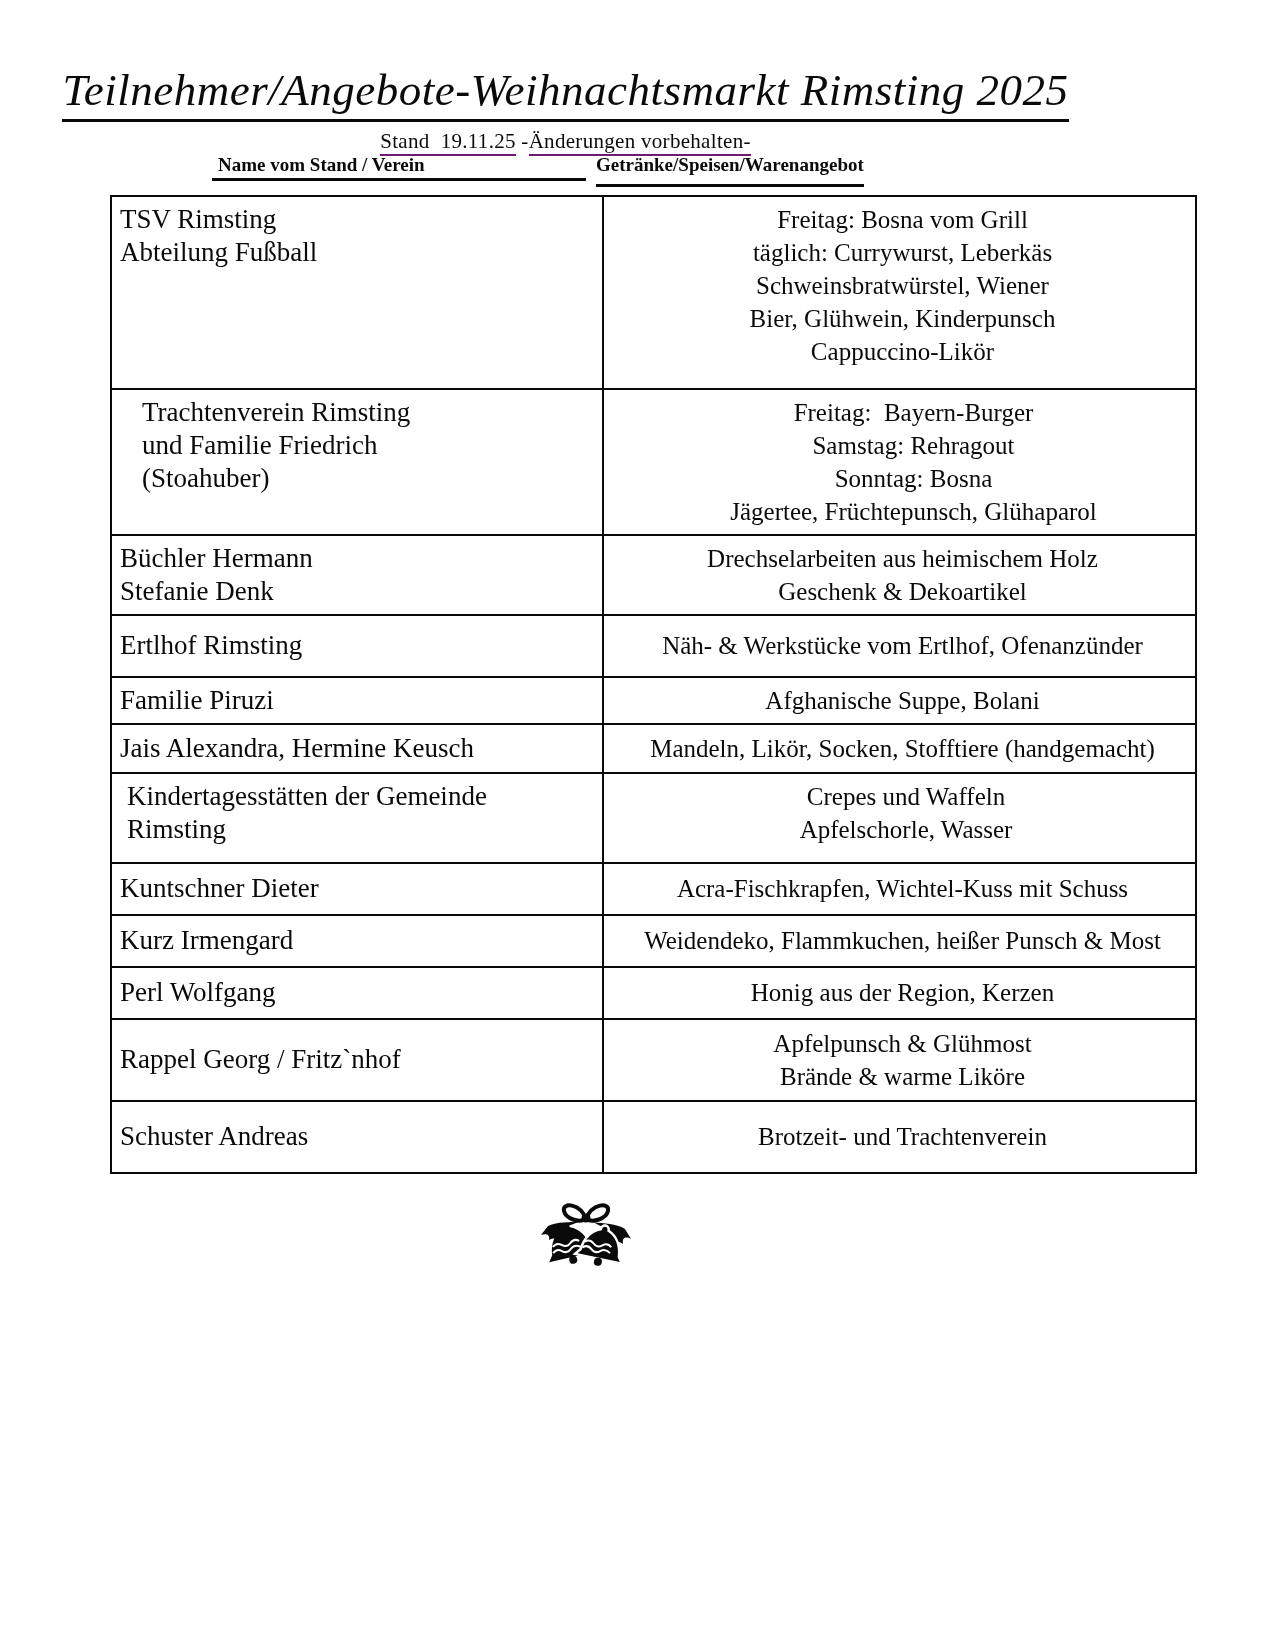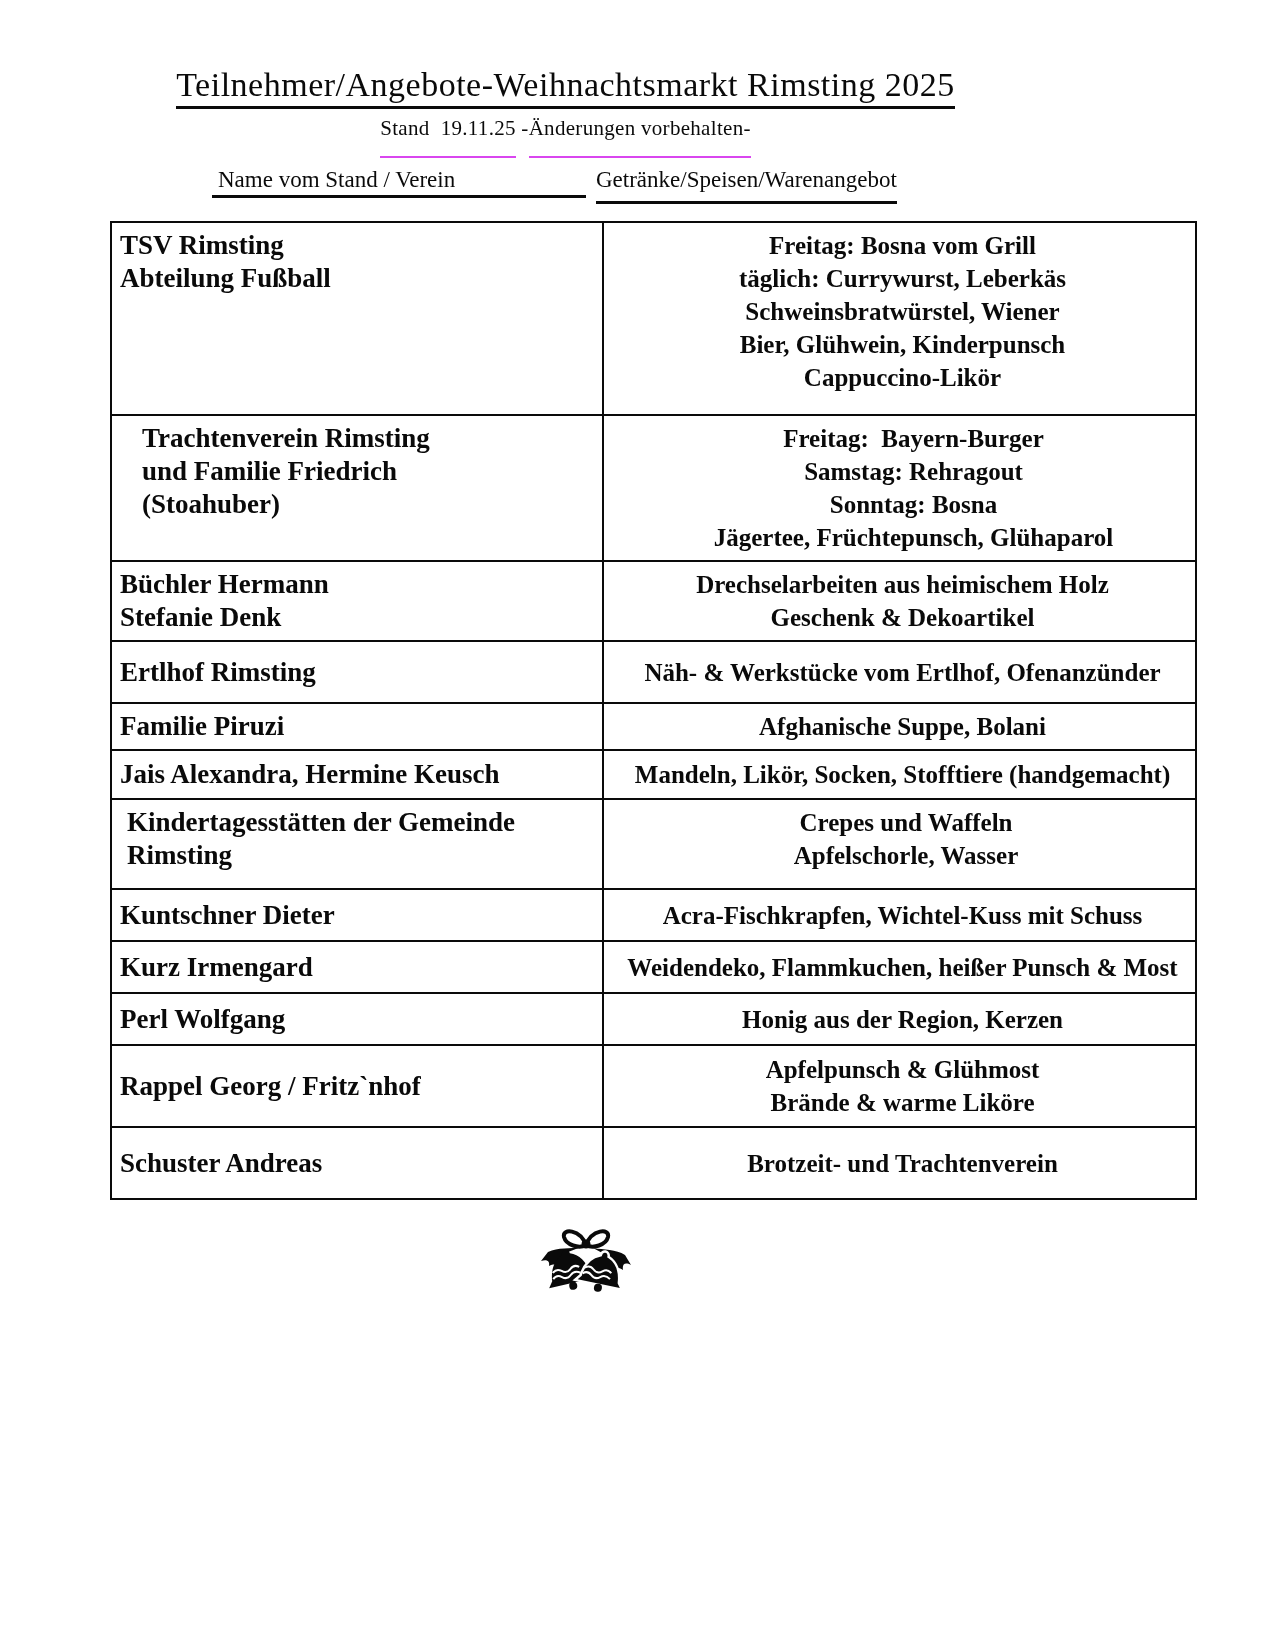--- a/index.html
+++ b/index.html
@@ -20,50 +20,50 @@
   .center-block {
     width: 1275px;
     text-align: center;
     position: relative;
     left: -72px;
     padding-top: 66px;
   }
   .doc-title {
     display: inline-block;
     margin: 0;
-    font-size: 34px;
+    font-size: 45px;
     font-weight: normal;
     letter-spacing: 0.5px;
     line-height: 1.1;
     border-bottom: 3px solid #0a0a0a;
     padding-bottom: 3px;
     white-space: pre;
+    font-style: italic;
   }
   .doc-subtitle {
     margin-top: 7px;
     font-size: 21px;
     letter-spacing: 0.3px;
     white-space: pre;
   }
   .doc-subtitle .u {
-    border-bottom: 2px solid #d946ef;
-    padding-bottom: 16px;
+    border-bottom: 2px solid #701a75;
+    padding-bottom: 1px;
   }
   
   .content {
     position: relative;
     margin-left: 110px;
     width: 1061px;
   }
   .col-headers {
     position: relative;
     height: 32px;
-    margin-top: 26px;
-    font-size: 23px;
-    font-weight: normal;
+    font-size: 19px;
+    font-weight: bold;
   }
   .col-h-name {
     position: absolute;
     left: 102px;
     top: 0;
     width: 374px;
     border-bottom: 3px solid #0a0a0a;
     padding: 0 0 2px 6px;
     box-sizing: border-box;
     white-space: pre;
@@ -75,22 +75,21 @@
     display: inline-block;
     border-bottom: 3px solid #0a0a0a;
     padding-bottom: 8px;
     white-space: pre;
   }
   
   table.participants {
     border-collapse: collapse;
     table-layout: fixed;
     width: 1061px;
-    margin-top: 22px;
-    font-weight: bold;
+    margin-top: 9px;
   }
   table.participants td {
     border: 2px solid #0a0a0a;
     vertical-align: middle;
     white-space: pre;
     overflow: hidden;
     line-height: 33px;
     padding: 6px 2px 6px 8px;
   }
   td.name-cell  { width: 480px; font-size: 27px; }

